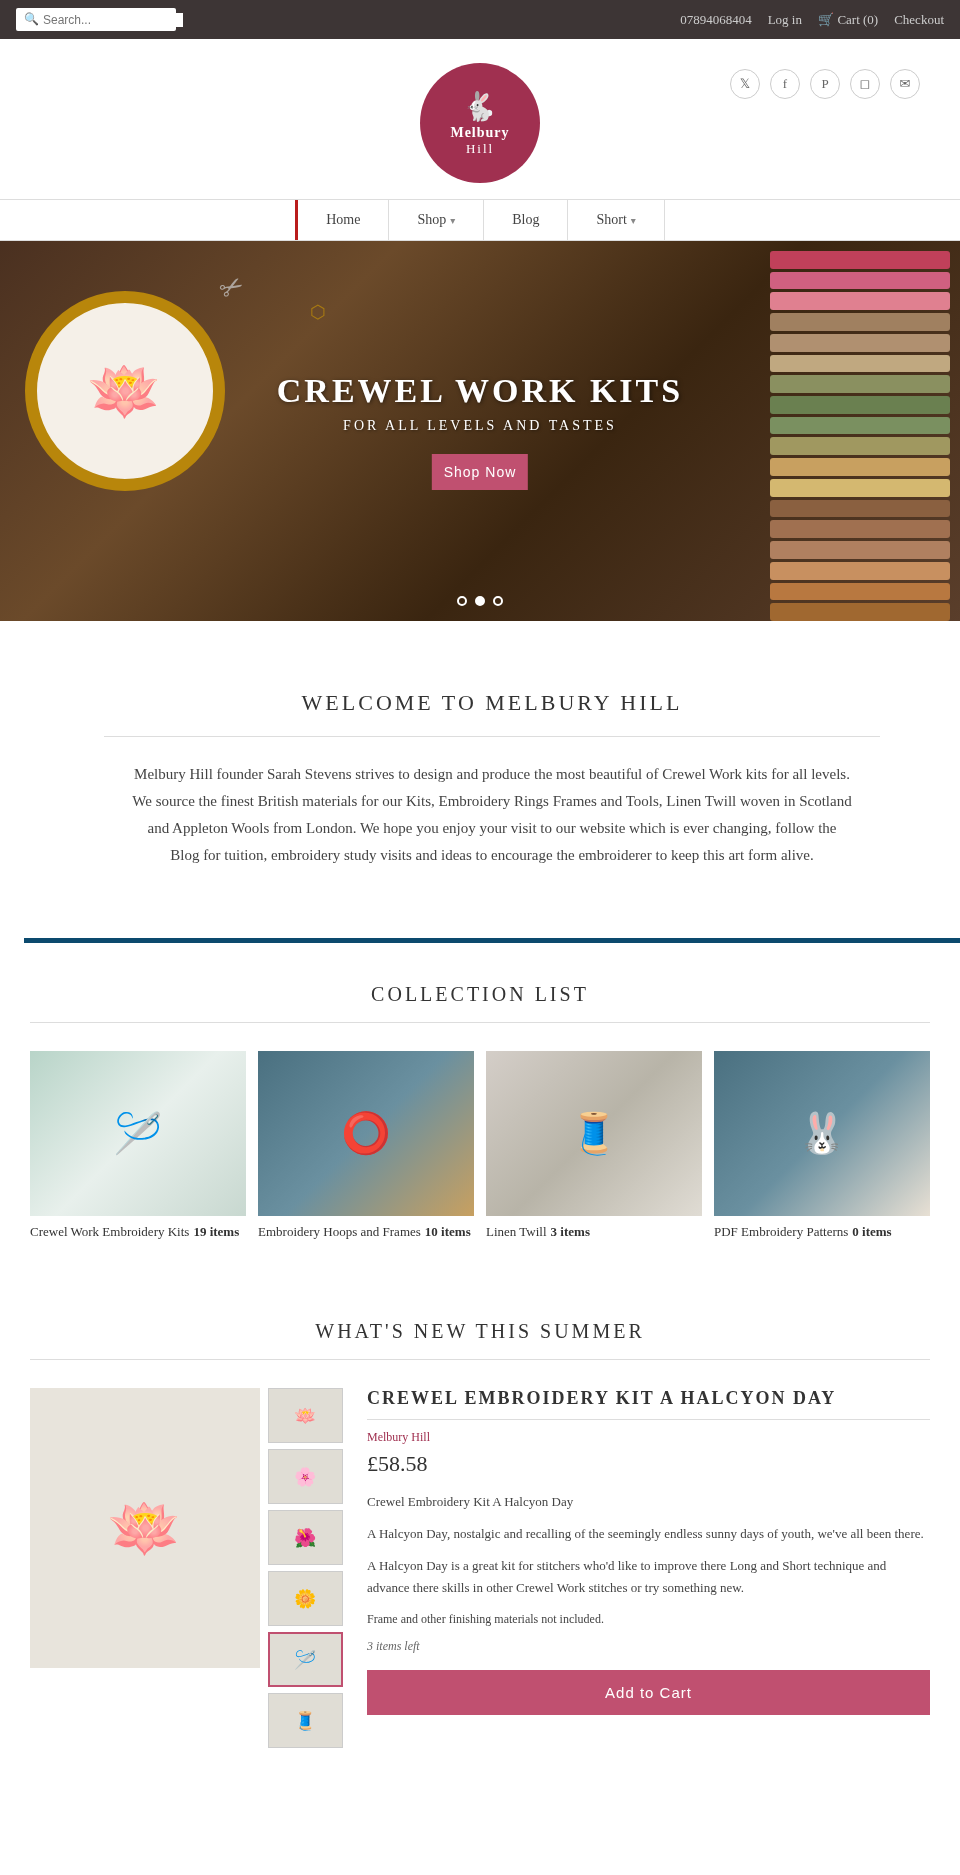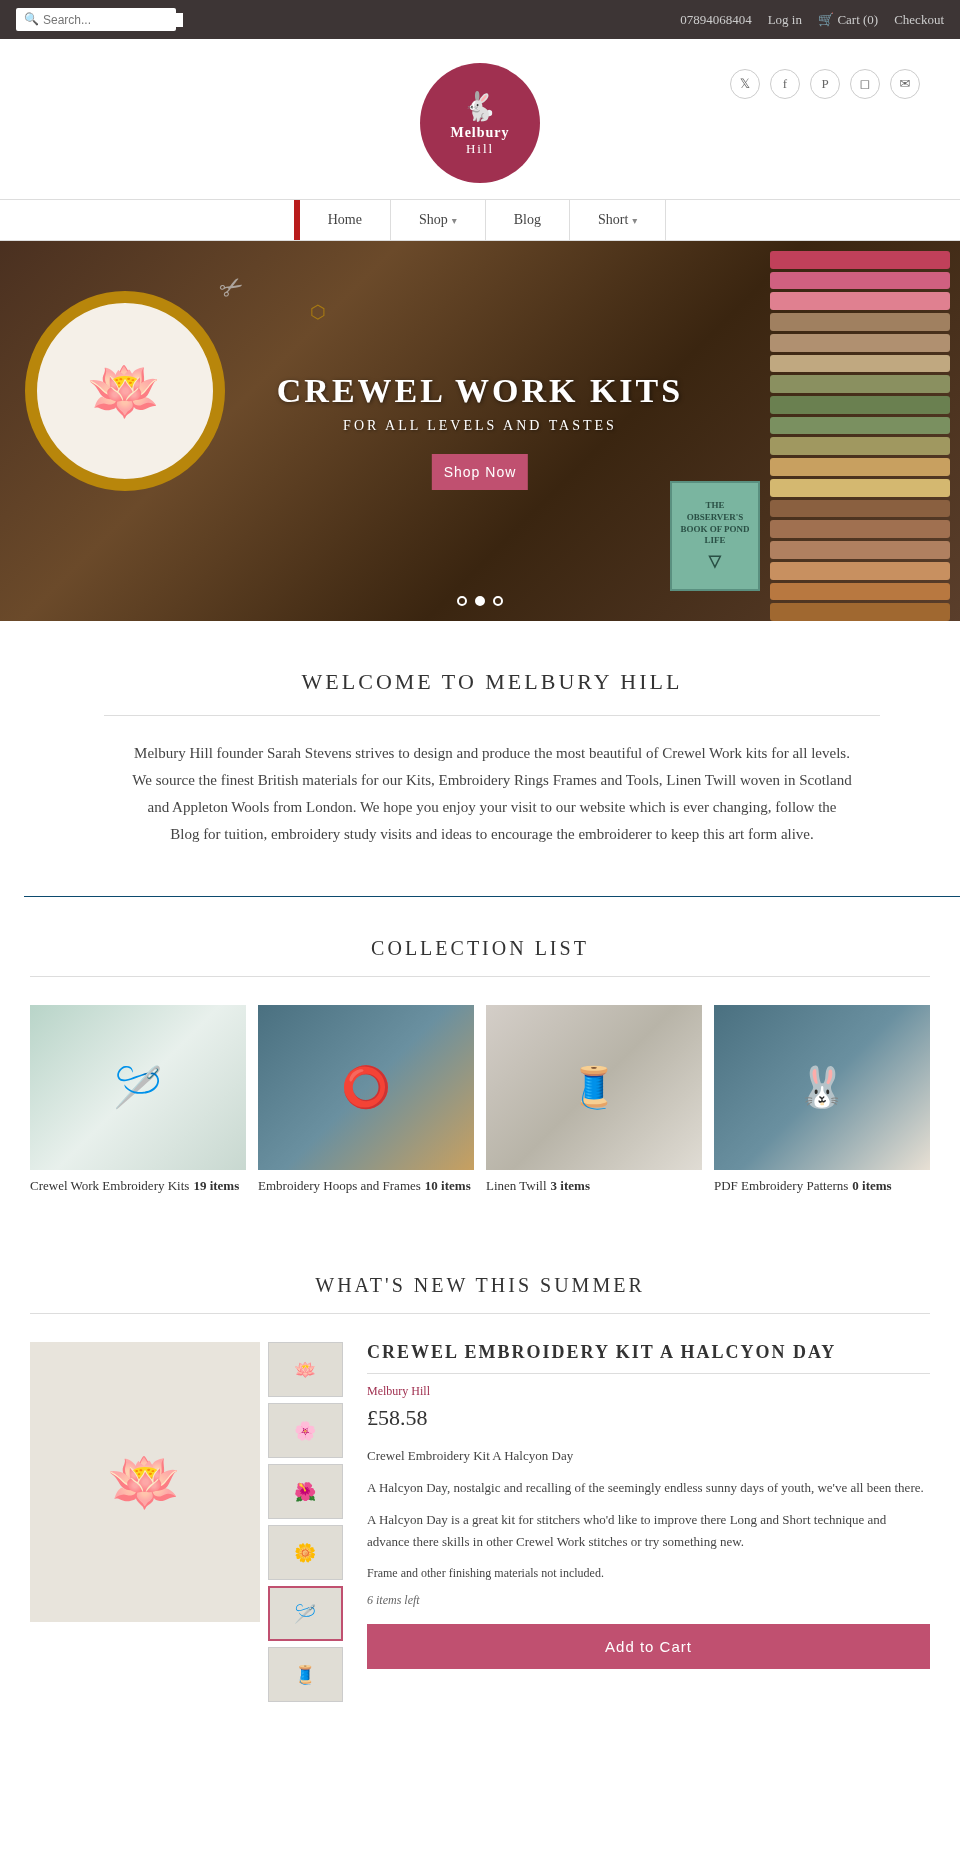--- a/index.html
+++ b/index.html
@@ -102,21 +102,21 @@
     .nav-item {
       padding: 12px 28px;
       font-size: 14px;
       color: #444;
       cursor: pointer;
       border-right: 1px solid #ddd;
       display: flex;
       align-items: center;
       gap: 4px;
     }
-    .nav-item:first-child { border-left: 6px solid #b91c1c; }
+    .nav-item:first-child { border-left: 3px solid #b91c1c; }
     .nav-chevron { font-size: 10px; color: #888; }
 
     
     .hero {
       position: relative;
       width: 100%;
       height: 380px;
       background: #5a3e2b;
       overflow: hidden;
     }
@@ -249,23 +249,23 @@
       position: absolute;
       top: 60px;
       left: 310px;
       font-size: 18px;
       color: #b8860b;
       opacity: 0.8;
     }
 
     
     .welcome-section {
-      padding: 48px 80px;
+      padding: 69px 80px;
       text-align: center;
-      border-bottom: 1px solid #0c4a6e;
+      border-bottom: 5px solid #0c4a6e;
       margin-left: 24px;
     }
     .welcome-title {
       font-size: 22px;
       letter-spacing: 3px;
       color: #333;
       margin-bottom: 20px;
       font-weight: normal;
     }
     .welcome-divider {
@@ -502,24 +502,20 @@
       <div class="thread-spool" style="background-color: rgb(200, 160, 96);"></div>
       <div class="thread-spool" style="background-color: rgb(212, 184, 112);"></div>
       <div class="thread-spool" style="background-color: rgb(138, 96, 64);"></div>
       <div class="thread-spool" style="background-color: rgb(160, 112, 80);"></div>
       <div class="thread-spool" style="background-color: rgb(176, 128, 96);"></div>
       <div class="thread-spool" style="background-color: rgb(200, 144, 96);"></div>
       <div class="thread-spool" style="background-color: rgb(184, 120, 64);"></div>
       <div class="thread-spool" style="background-color: rgb(160, 104, 48);"></div>
     </div>
 
-  <div class="hero-book">
-    <span>THE OBSERVER'S BOOK OF POND LIFE</span>
-    <span style="font-size:16px; margin-top:4px;">▽</span>
-  </div>
 
   <div class="hero-content">
     <div class="hero-title">CREWEL WORK KITS</div>
     <div class="hero-subtitle">FOR ALL LEVELS AND TASTES</div>
     <button class="hero-btn">Shop Now</button>
   </div>
 
   <div class="hero-dots">
     <div class="hero-dot"></div>
     <div class="hero-dot active"></div>
@@ -592,17 +588,17 @@
 
     <div class="product-details">
       <div class="product-title-section">CREWEL EMBROIDERY KIT A HALCYON DAY</div>
       <hr class="product-divider">
       <div class="product-brand">Melbury Hill</div>
       <div class="product-price">£58.58</div>
       <p class="product-description">Crewel Embroidery Kit A Halcyon Day</p>
       <p class="product-description">A Halcyon Day, nostalgic and recalling of the seemingly endless sunny days of youth, we've all been there.</p>
       <p class="product-description">A Halcyon Day is a great kit for stitchers who'd like to improve there Long and Short technique and advance there skills in other Crewel Work stitches or try something new.</p>
       <p class="product-specs spec-italic">Frame and other finishing materials not included.</p>
-      <p class="product-stock">6 items left</p>
+      <p class="product-stock">3 items left</p>
       <button class="add-to-cart-btn">Add to Cart</button>
     </div>
   </div>
 </div>
 
 </body></html>

